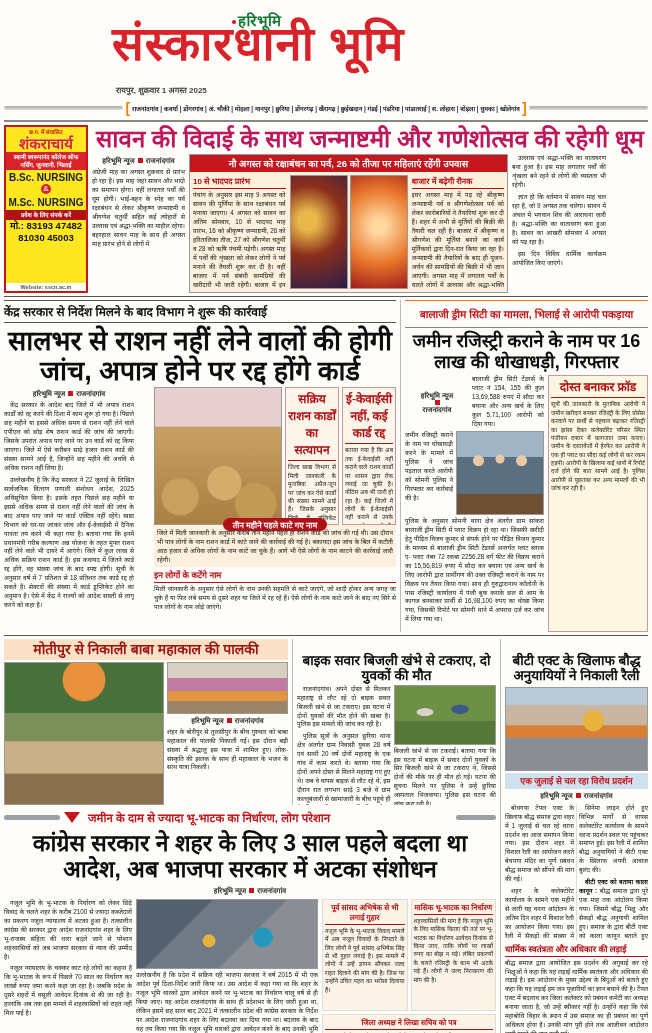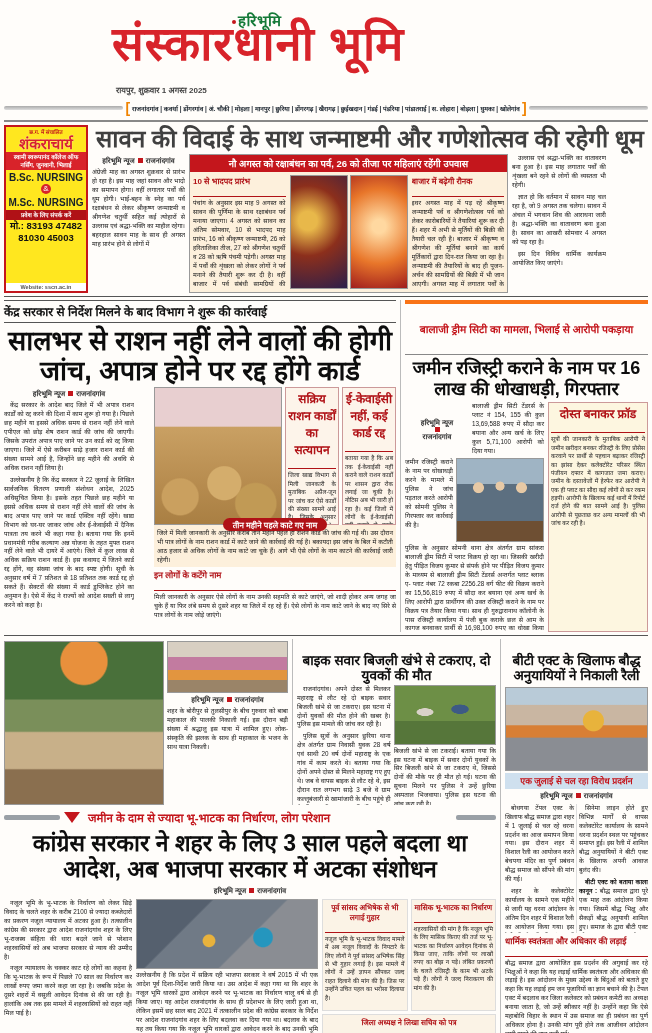--- a/index.html
+++ b/index.html
@@ -20,35 +20,35 @@
   .ed-brk{color:#f08300;font-size:14px;font-weight:bold;padding:0 2px;}
   .ed-text{font-size:6.4px;font-weight:bold;color:#17202a;white-space:nowrap;}
   .mast-rule{border:0;border-top:2px solid #888;margin:2px 0 3px 0;}
   
   .tiny{font-size:6.3px;line-height:1.42;text-align:justify;color:#222;}
   .tiny p{margin:0 0 3px 0;text-indent:6px;}
   .byline{font-size:7px;font-weight:bold;color:#333;display:flex;align-items:center;gap:3px;
           justify-content:center;margin:2px 0 3px 0;}
   .byline .sq{width:5px;height:5px;background:#c4161c;display:inline-block;}
   .redhead{color:#b01116;font-weight:bold;}
-  .underline-h{border-bottom:1px solid #b01116;padding-bottom:10px;margin-bottom:2px;display:block;}
+  .underline-h{border-bottom:1px solid #b01116;padding-bottom:2px;margin-bottom:2px;display:block;}
   
   .top-row{display:flex;height:168px;gap:4px;}
   .ad{width:84px;border:2px solid #c4161c;background:#ffe71f;text-align:center;overflow:hidden;
       display:flex;flex-direction:column;}
   .ad-top{font-size:5.5px;color:#c4161c;font-weight:bold;padding-top:1px;}
   .ad-title{font-size:15px;font-weight:bold;color:#d8232a;line-height:1.05;text-shadow:0 0 1px #fff;}
   .ad-sub{font-size:6px;font-weight:bold;color:#fff;background:#d8232a;padding:1px;}
   .ad-course{font-size:10px;font-weight:bold;color:#17202a;margin-top:2px;}
   .ad-amp{font-size:8px;color:#fff;background:#d8232a;border-radius:50%;width:10px;height:10px;line-height:10px;margin:1px auto;}
   .ad-contact{font-size:6px;color:#fff;background:#b01116;padding:1px;margin-top:2px;font-weight:bold;}
   .ad-phone{font-size:9.5px;font-weight:bold;color:#111;line-height:1.25;}
   .ad-web{font-size:5.5px;background:#fff;color:#555;margin-top:auto;padding:1px;font-weight:bold;}
   .festival{flex:1;display:flex;flex-direction:column;}
-  .festival-headline{font-size:24px;font-weight:bold;color:#404040;text-align:center;line-height:1.05;margin:1px 0 3px 0;}
+  .festival-headline{font-size:24px;font-weight:bold;color:#be185d;text-align:center;line-height:1.05;margin:1px 0 3px 0;}
   .festival-body{display:flex;flex:1;gap:4px;min-height:0;}
   .f-col1{width:93px;overflow:hidden;}
   .banner-box{width:319px;border:1px solid #999;display:flex;flex-direction:column;}
   .banner-head{background:#c4161c;color:#fff;font-size:9.5px;font-weight:bold;text-align:center;padding:2px 0;}
   .banner-body{flex:1;background:#fdf0dc;display:flex;gap:4px;padding:3px;min-height:0;}
   .bsub{flex:1.1;overflow:hidden;}
   .bsub-title{font-size:8px;}
   .bphotos{width:118px;display:flex;gap:2px;}
   .photo{border:1px solid #999;}
   .krishna{flex:1;background:radial-gradient(circle at 30% 40%,#e8b84a 12%,#8c2f1c 45%,#2c1e4a 100%);}
@@ -74,21 +74,21 @@
   .mini-box .tiny{font-size:5.9px;}
   .mini-title{font-size:12px;text-align:center;font-family:Liberation Serif, serif;}
   .caption-pill{align-self:center;background:#b01116;color:#fff;font-size:8px;font-weight:bold;
                 border-radius:8px;padding:1px 10px;margin-top:-7px;z-index:2;text-align:right;}
   .caption-area{background:#fdf0dc;padding:4px 3px 2px 3px;margin-top:-6px;}
   .r-sub{margin-top:2px;}
   .r-sub-title{font-size:8.5px;}
   
   .fraud{flex:1;display:flex;flex-direction:column;border-left:1px solid #bbb;padding-left:4px;}
   .fraud-kicker{font-size:10.5px;font-weight:bold;color:#c4161c;text-align:center;
-                border-top:4px solid #f97316;border-bottom:1px solid #888;padding:18px 0;}
+                border-top:1px solid #f97316;border-bottom:1px solid #888;padding:6px 0;}
   .fraud-headline{font-size:18px;font-weight:bold;color:#0d0d0d;text-align:center;line-height:1.15;margin:3px 0;}
   .fraud-body{display:flex;gap:4px;flex:1;min-height:0;}
   .fraud-main{flex:1;display:flex;flex-direction:column;min-height:0;}
   .fm-top{display:flex;gap:3px;}
   .fm-top .byline{width:64px;flex-direction:column;gap:0;margin:0;}
   .fm-mid{display:flex;gap:3px;margin-top:2px;}
   .fm-colA{width:48px;}
   .police{flex:1;height:84px;background:
       radial-gradient(circle at 25% 35%,#e7c9a5 6%,transparent 7%),
       radial-gradient(circle at 50% 33%,#e7c9a5 6%,transparent 7%),
@@ -290,20 +290,21 @@
     </article>
   </section>
 
   <hr class="sect-rule">
 
   <section class="bottom-area">
     <div class="left-wrap">
 
       <div class="lower-row">
         <article class="palki">
+          <div class="palki-headline">मोतीपुर से निकाली बाबा महाकाल की पालकी</div>
           <div class="palki-body">
             <div class="photo palki-photo"></div>
             <div class="palki-right">
               <div class="photo procession"></div>
               <div class="byline">
                 <span>हरिभूमि न्यूज</span>
                 <span class="sq"></span>
                 <span>राजनांदगांव</span>
               </div>
               <div class="tiny">शहर के बोरीपुर से तुलसीपुर के बीच गुरुवार को बाबा महाकाल की पालकी निकाली गई। इस दौरान बड़ी संख्या में श्रद्धालु इस यात्रा में शामिल हुए। लोक-संस्कृति की झलक के साथ ही महाकाल के भजन के साथ यात्रा निकली।</div>

